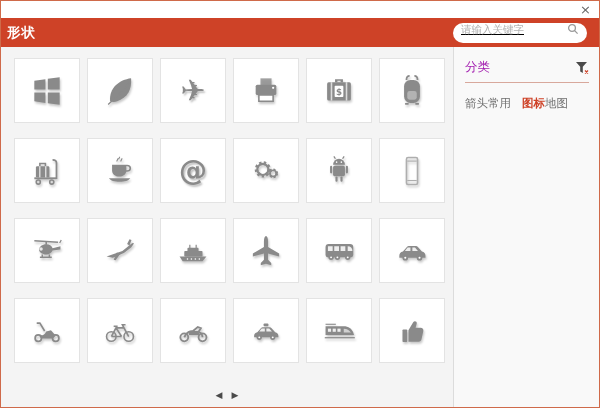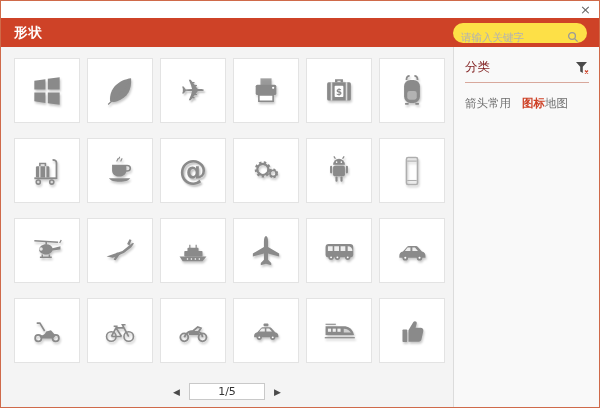--- a/index.html
+++ b/index.html
@@ -1,28 +1,28 @@
 <!DOCTYPE html>
 <html><head>
 <meta charset="utf-8">
 <style>
   * { margin:0; padding:0; box-sizing:border-box; }
   body { font-family:"DejaVu Sans","Liberation Sans",sans-serif; background:#fff; }
   .window { position:relative; width:600px; height:408px; border:1px solid #cf6a4a; background:#f4f4f4; overflow:hidden; }
   .titlebar { height:17px; background:#fff; position:relative; }
   .close-btn { position:absolute; right:8px; top:0px; font-size:13px; color:#666; line-height:17px; cursor:pointer; }
-  .appbar { height:29px; background:#ce4227; display:flex; align-items:center; justify-content:space-between; padding:0 12px 0 13px; }
+  .appbar { height:29px; background:#ce4227; display:flex; align-items:center; justify-content:space-between; padding:0 12px 0 6px; }
   .app-title { color:#fff; font-size:13.5px; font-weight:bold; letter-spacing:1px; }
-  .search-pill { width:134px; height:20px; background:#fde047; border-radius:10px; display:flex; align-items:flex-end; padding:0 8px; }
+  .search-pill { width:134px; height:20px; background:#ffffff; border-radius:10px; display:flex; align-items:flex-start; padding:0 8px;text-decoration:underline; }
   .search-pill input { flex:1; width:100%; border:none; outline:none; background:transparent; font-size:10.5px; color:#333; font-family:inherit; }
   .search-pill input::placeholder { color:#b2b2b2; }
   .content { position:absolute; top:46px; left:0; right:0; bottom:0; }
   .sidebar { position:absolute; left:452px; top:0; right:0; bottom:0; background:#f9f9f9; border-left:1px solid #dcdcdc; padding:12px 10px 0 11px; }
   .side-head { display:flex; align-items:center; justify-content:space-between; }
-  .side-title { font-size:12.5px; color:#7f1d1d; }
+  .side-title { font-size:12.5px; color:#a21caf; }
   .side-rule { margin-top:6px; border-bottom:1px solid #d8a89c; }
   .cats { margin-top:13px; display:flex; font-size:11.5px; color:#6e6e6e; }
   .cat { cursor:pointer; }
   .cat.active { color:#ce4227; font-weight:bold;margin-left:11px; }
   .grid { position:absolute; left:13px; top:11px; display:grid; grid-template-columns:repeat(6,66px); grid-auto-rows:65px; column-gap:7px; row-gap:15px; }
   .tile { background:#fff; border:1px solid #e3e3e3; display:flex; align-items:center; justify-content:center; cursor:pointer; }
   .ic { width:38px; height:38px; fill:#8a8a8a; filter:drop-shadow(1.5px 2px 1px rgba(0,0,0,.22)); }
   .glyph { font-size:30px; color:#8a8a8a; text-shadow:1.5px 2px 2px rgba(0,0,0,.25); line-height:1; }
   .glyph.at { font-weight:bold; font-size:28px; }
   .pager { position:absolute; left:0; width:452px; bottom:7px; display:flex; align-items:center; justify-content:center; gap:9px; }
@@ -280,21 +280,20 @@
         <svg class="ic" viewBox="0 0 48 48">
           <rect x="12" y="22" width="6" height="16" rx="1"></rect>
           <path d="M19.5 37.5V23l6-10c1.5-2.5 5-1.2 4.5 1.5L28.5 20h6.5c2.3 0 3.8 1.8 3.3 4l-2.3 10.5c-.4 1.9-1.8 3-3.7 3z"></path>
         </svg>
       </div>
 
     </div>
 
     <div class="pager">
       <span class="pg-arrow">◀</span>
-      <span class="pg-box">1/5</span>
       <span class="pg-arrow">▶</span>
     </div>
 
     <div class="sidebar">
       <div class="side-head">
         <span class="side-title">分类</span>
         <svg class="funnel" viewBox="0 0 14 14">
           <path d="M1 1h11l-4.2 4.8v6.2l-2.6-1.6V5.8z" fill="#4a4a4a"></path>
           <path d="M10 9.5l3 3M13 9.5l-3 3" stroke="#ce4227" stroke-width="1.2"></path>
         </svg>

